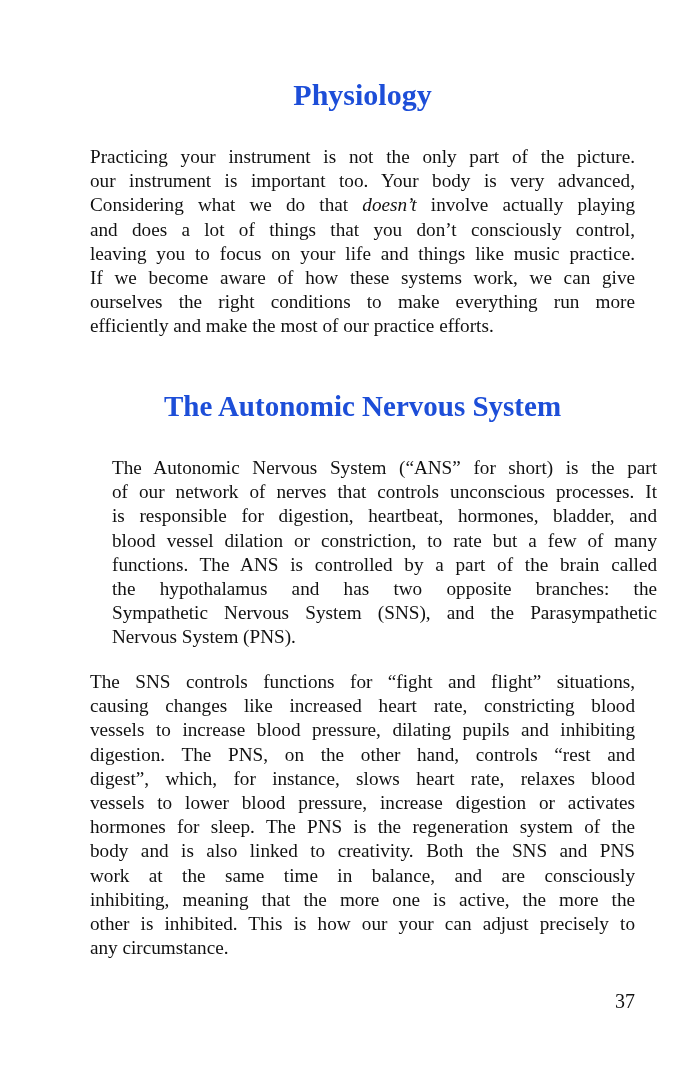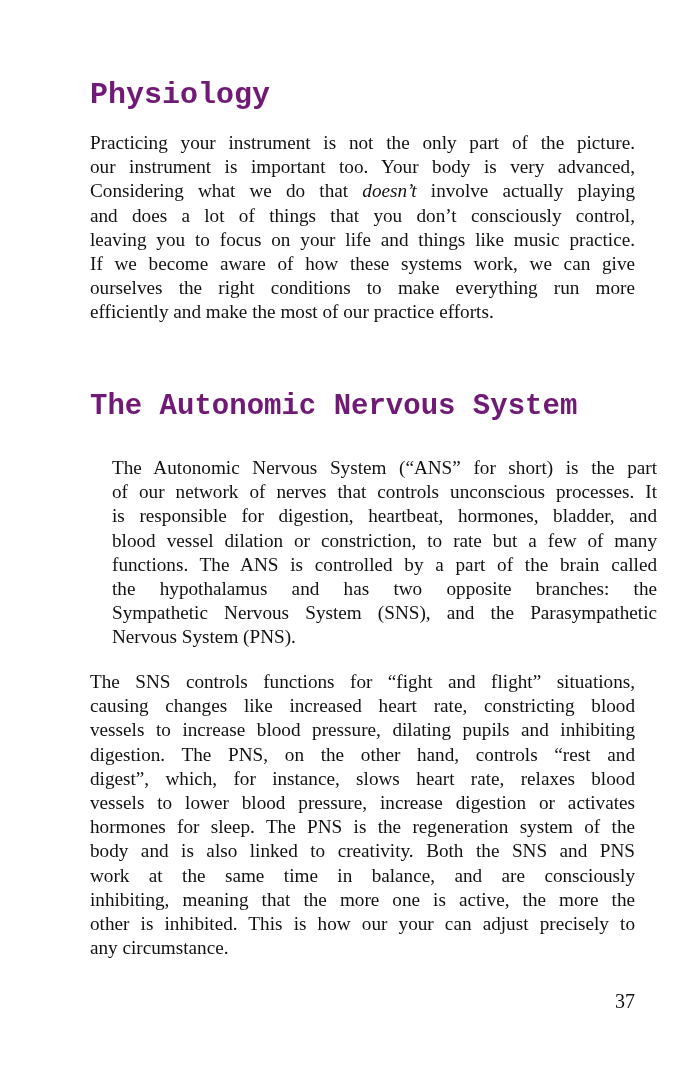--- a/index.html
+++ b/index.html
@@ -1,27 +1,27 @@
 <!DOCTYPE html>
 <html><head>
 <meta charset="utf-8">
 <style>
   html, body { margin:0; padding:0; background:#ffffff; }
   body { width:700px; height:1079px; position:relative; overflow:hidden; color:#111; }
   .page { position:absolute; left:0; top:0; width:700px; height:1079px; background:#fff; }
-  h1 { position:absolute; left:90px; width:545px; margin:0; 
-       font-family:Liberation Mono, monospace; font-weight:bold; color:#701a75; }
+  h1 { position:absolute; left:90px; width:545px; margin:0; text-align:center;
+       font-family:Liberation Serif, serif; font-weight:bold; color:#1d4ed8; }
   #h1a { top:78px; font-size:30px; }
   #h1b { top:390px; font-size:29px; }
   .para { position:absolute; left:90px; width:545px; font-family:"Liberation Serif", serif; font-size:19.2px; }
   .line { display:block; height:24.2px; line-height:24.2px; text-align:justify; text-align-last:justify; white-space:nowrap; }
   .line.last { text-align-last:left; }
   .line span.j { display:inline-block; width:100%; text-align:justify; text-align-last:justify; white-space:normal; }
   .line.last span.j { text-align-last:left; }
-  #p1 { top:131px; }
+  #p1 { top:145px; }
   #p2 { top:456px;margin-left:22px; }
   #p3 { top:670px; }
   .pagenum { position:absolute; right:65px; top:990px; font-family:"Liberation Serif", serif; font-size:20px;margin-left:28px; }
 </style>
 </head>
 <body>
 
 <div class="page">
   <h1 id="h1a">Physiology</h1>
   <div class="para" id="p1">

